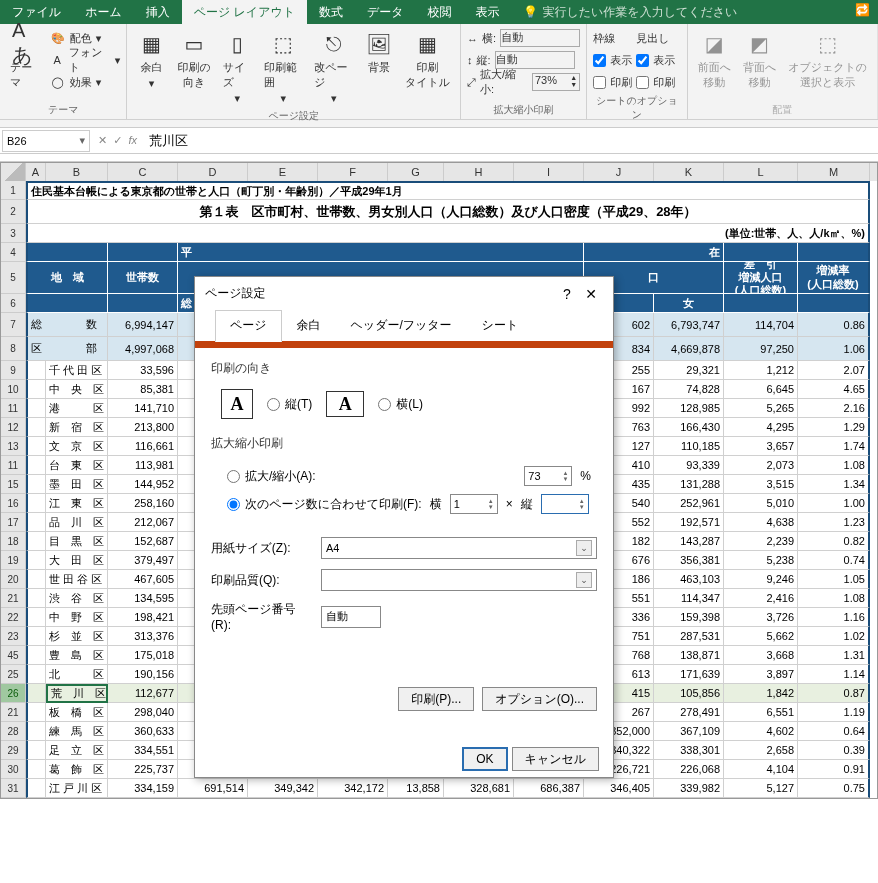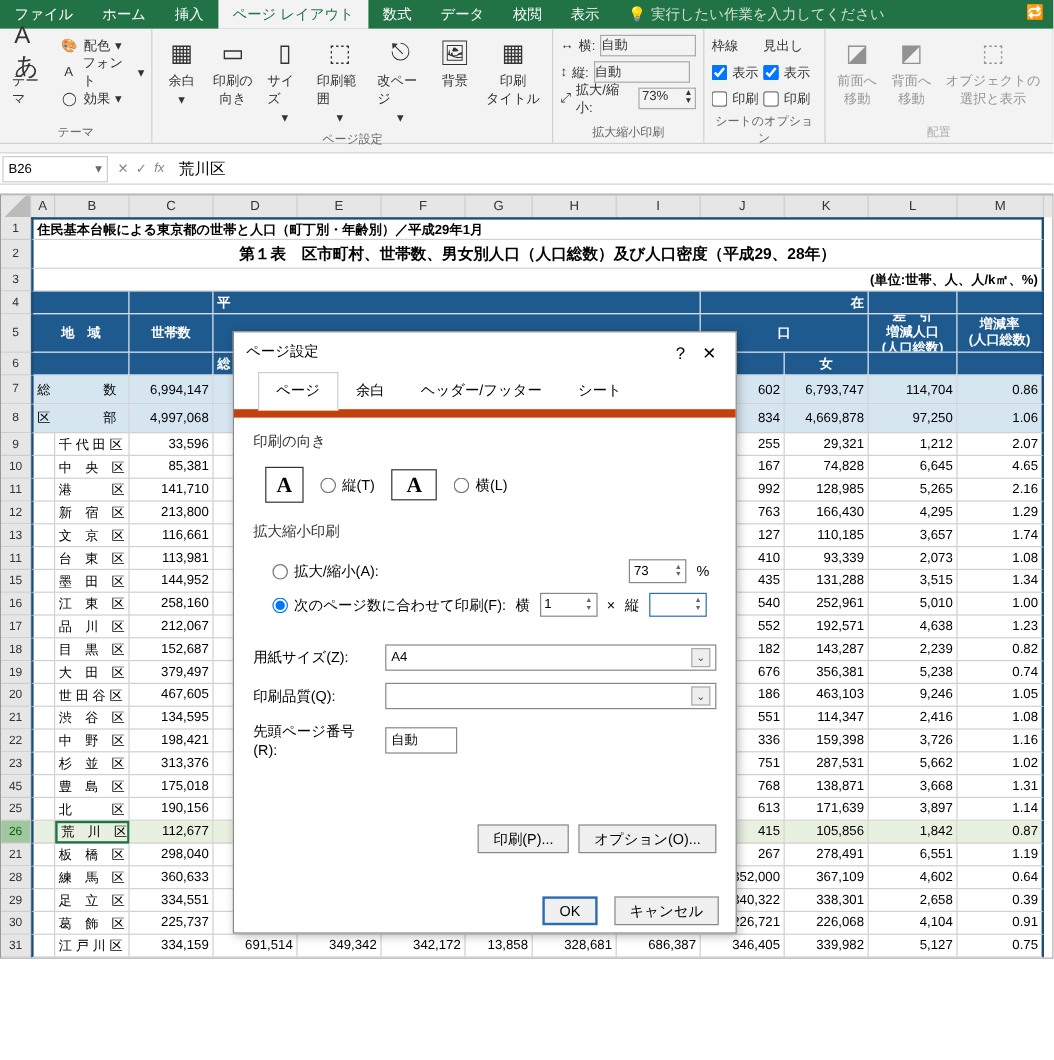--- a/index.html
+++ b/index.html
@@ -76,21 +76,21 @@
 .spin { width: 48px; height: 20px; border: 1px solid #888; display: flex; align-items: center; padding: 0 3px; font-size: 11px; }
 .spin .sp-btns { margin-left: auto; display: flex; flex-direction: column; font-size: 6px; line-height: 6px; color: #666; }
 .form-row { display: flex; align-items: center; gap: 10px; padding: 5px 0; }
 .form-row label { width: 100px; }
 .combo { flex: 1; height: 22px; border: 1px solid #888; display: flex; align-items: center; padding: 0 4px; font-size: 11px; }
 .combo .dd { margin-left: auto; color: #555; background: #eee; border: 1px solid #aaa; width: 16px; height: 16px; display: flex; align-items: center; justify-content: center; font-size: 9px; }
 .short-input { width: 60px; height: 22px; border: 1px solid #888; padding: 0 4px; display: flex; align-items: center; font-size: 11px; }
 .dlg-btn-row { display: flex; gap: 8px; justify-content: flex-end; padding: 10px 0; }
 .dlg-btn { height: 24px; padding: 0 12px; border: 1px solid #888; background: #f0f0f0; font-size: 12px; cursor: pointer; }
 .dlg-btn.primary { border: 2px solid #2a6db0; }
-.dlg-foot { display: flex; gap: 14px; justify-content: flex-end; padding: 14px 14px; }
+.dlg-foot { display: flex; gap: 4px; justify-content: flex-end; padding: 14px 14px; }
 .share-icon { position: absolute; right: 8px; top: 3px; color: #fff; font-size: 12px; }
 </style>
 </head>
 <body>
 
 <div class="ribbon-tabs">
   <div class="ribbon-tab">ファイル</div>
   <div class="ribbon-tab">ホーム</div>
   <div class="ribbon-tab">挿入</div>
   <div class="ribbon-tab active">ページ レイアウト</div>

